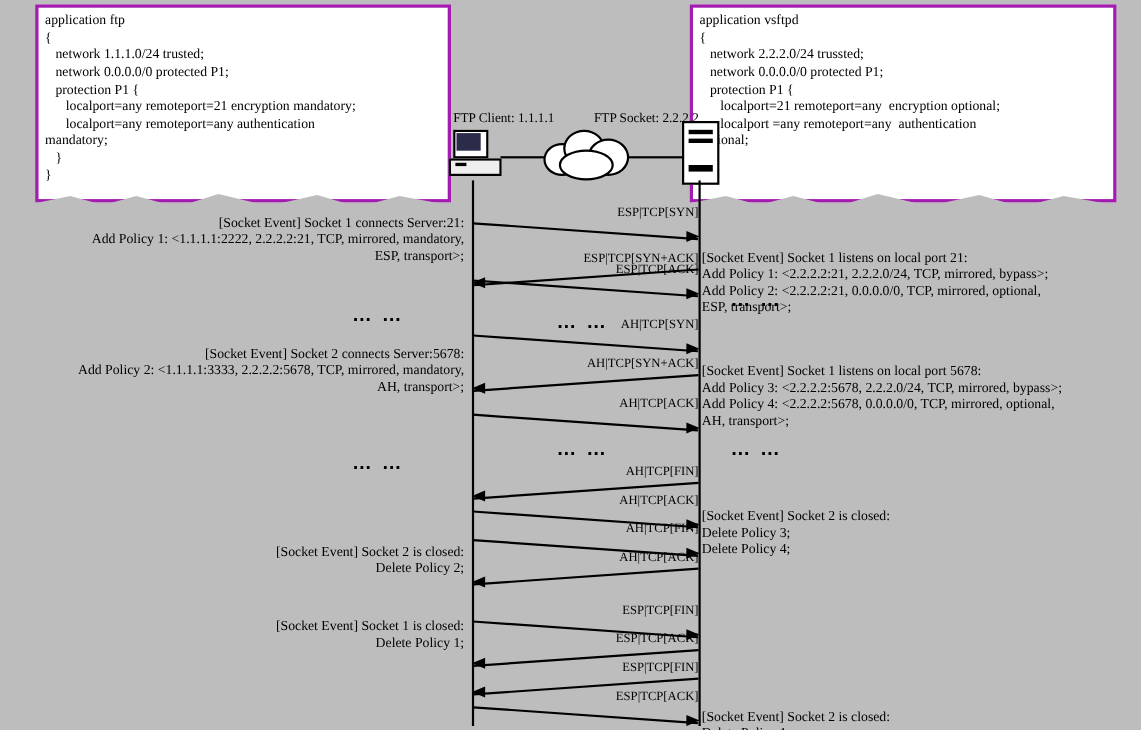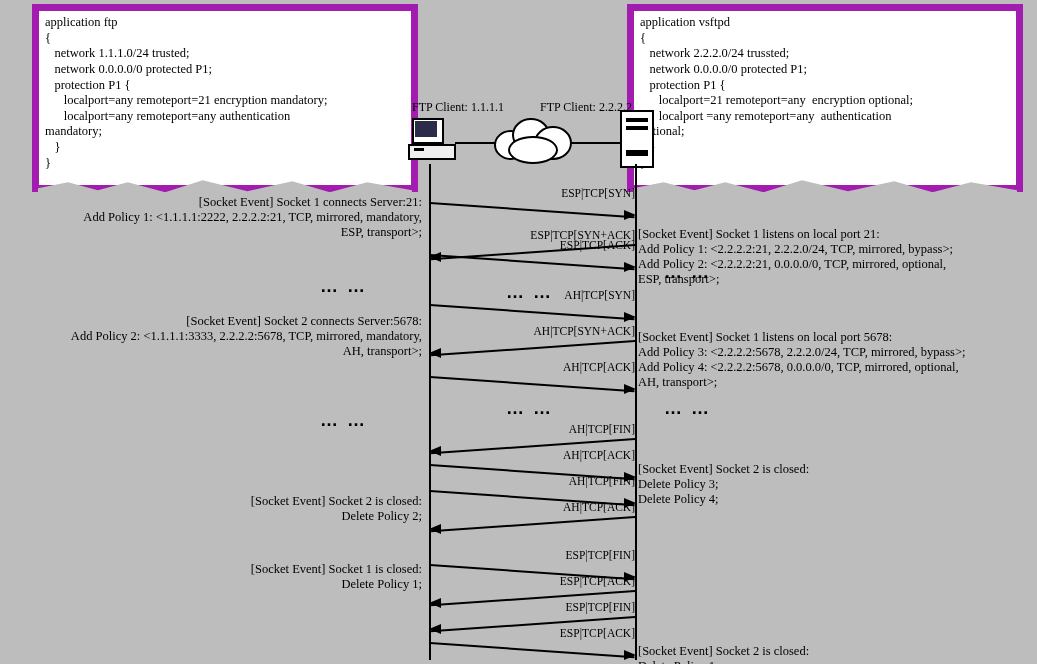--- a/index.html
+++ b/index.html
@@ -8,21 +8,21 @@
     font-family:"Times New Roman",serif;
     font-size:12.5px;
     color:#000;
     width:1037px;height:664px;
     position:relative;
     overflow:hidden;
   }
   .codebox{
     position:absolute;
     background:#fff;
-    border:7px solid #a21caf;
+    border:3px solid #a21caf;
     padding:4px 6px 14px 6px;
     white-space:pre;
     line-height:1.25;
   }
   
   .codebox::after{
     content:"";
     position:absolute;
     left:-1px;right:-1px;bottom:-11px;height:20px;
     background:#bdbdbd;
@@ -131,21 +131,21 @@
    network 2.2.2.0/24 trussted;
    network 0.0.0.0/0 protected P1;
    protection P1 {
       localport=21 remoteport=any  encryption optional;
       localport =any remoteport=any  authentication
 optional;
    }
 }</div>
 
 <div class="label" style="left:412px;top:100px;">FTP Client: 1.1.1.1</div>
-<div class="label" style="left:540px;top:100px;">FTP Client: 2.2.2.2</div>
+<div class="label" style="left:540px;top:100px;">FTP Socket: 2.2.2.2</div>
 
 <div class="link" style="left:455px;top:142px;width:180px;"></div>
 
 <div class="node" style="left:408px;top:118px;">
   <div class="computer">
     <div class="mon"></div>
       <div class="scr"></div>
       <div class="base"></div>
       <div class="slot"></div>
   </div>

